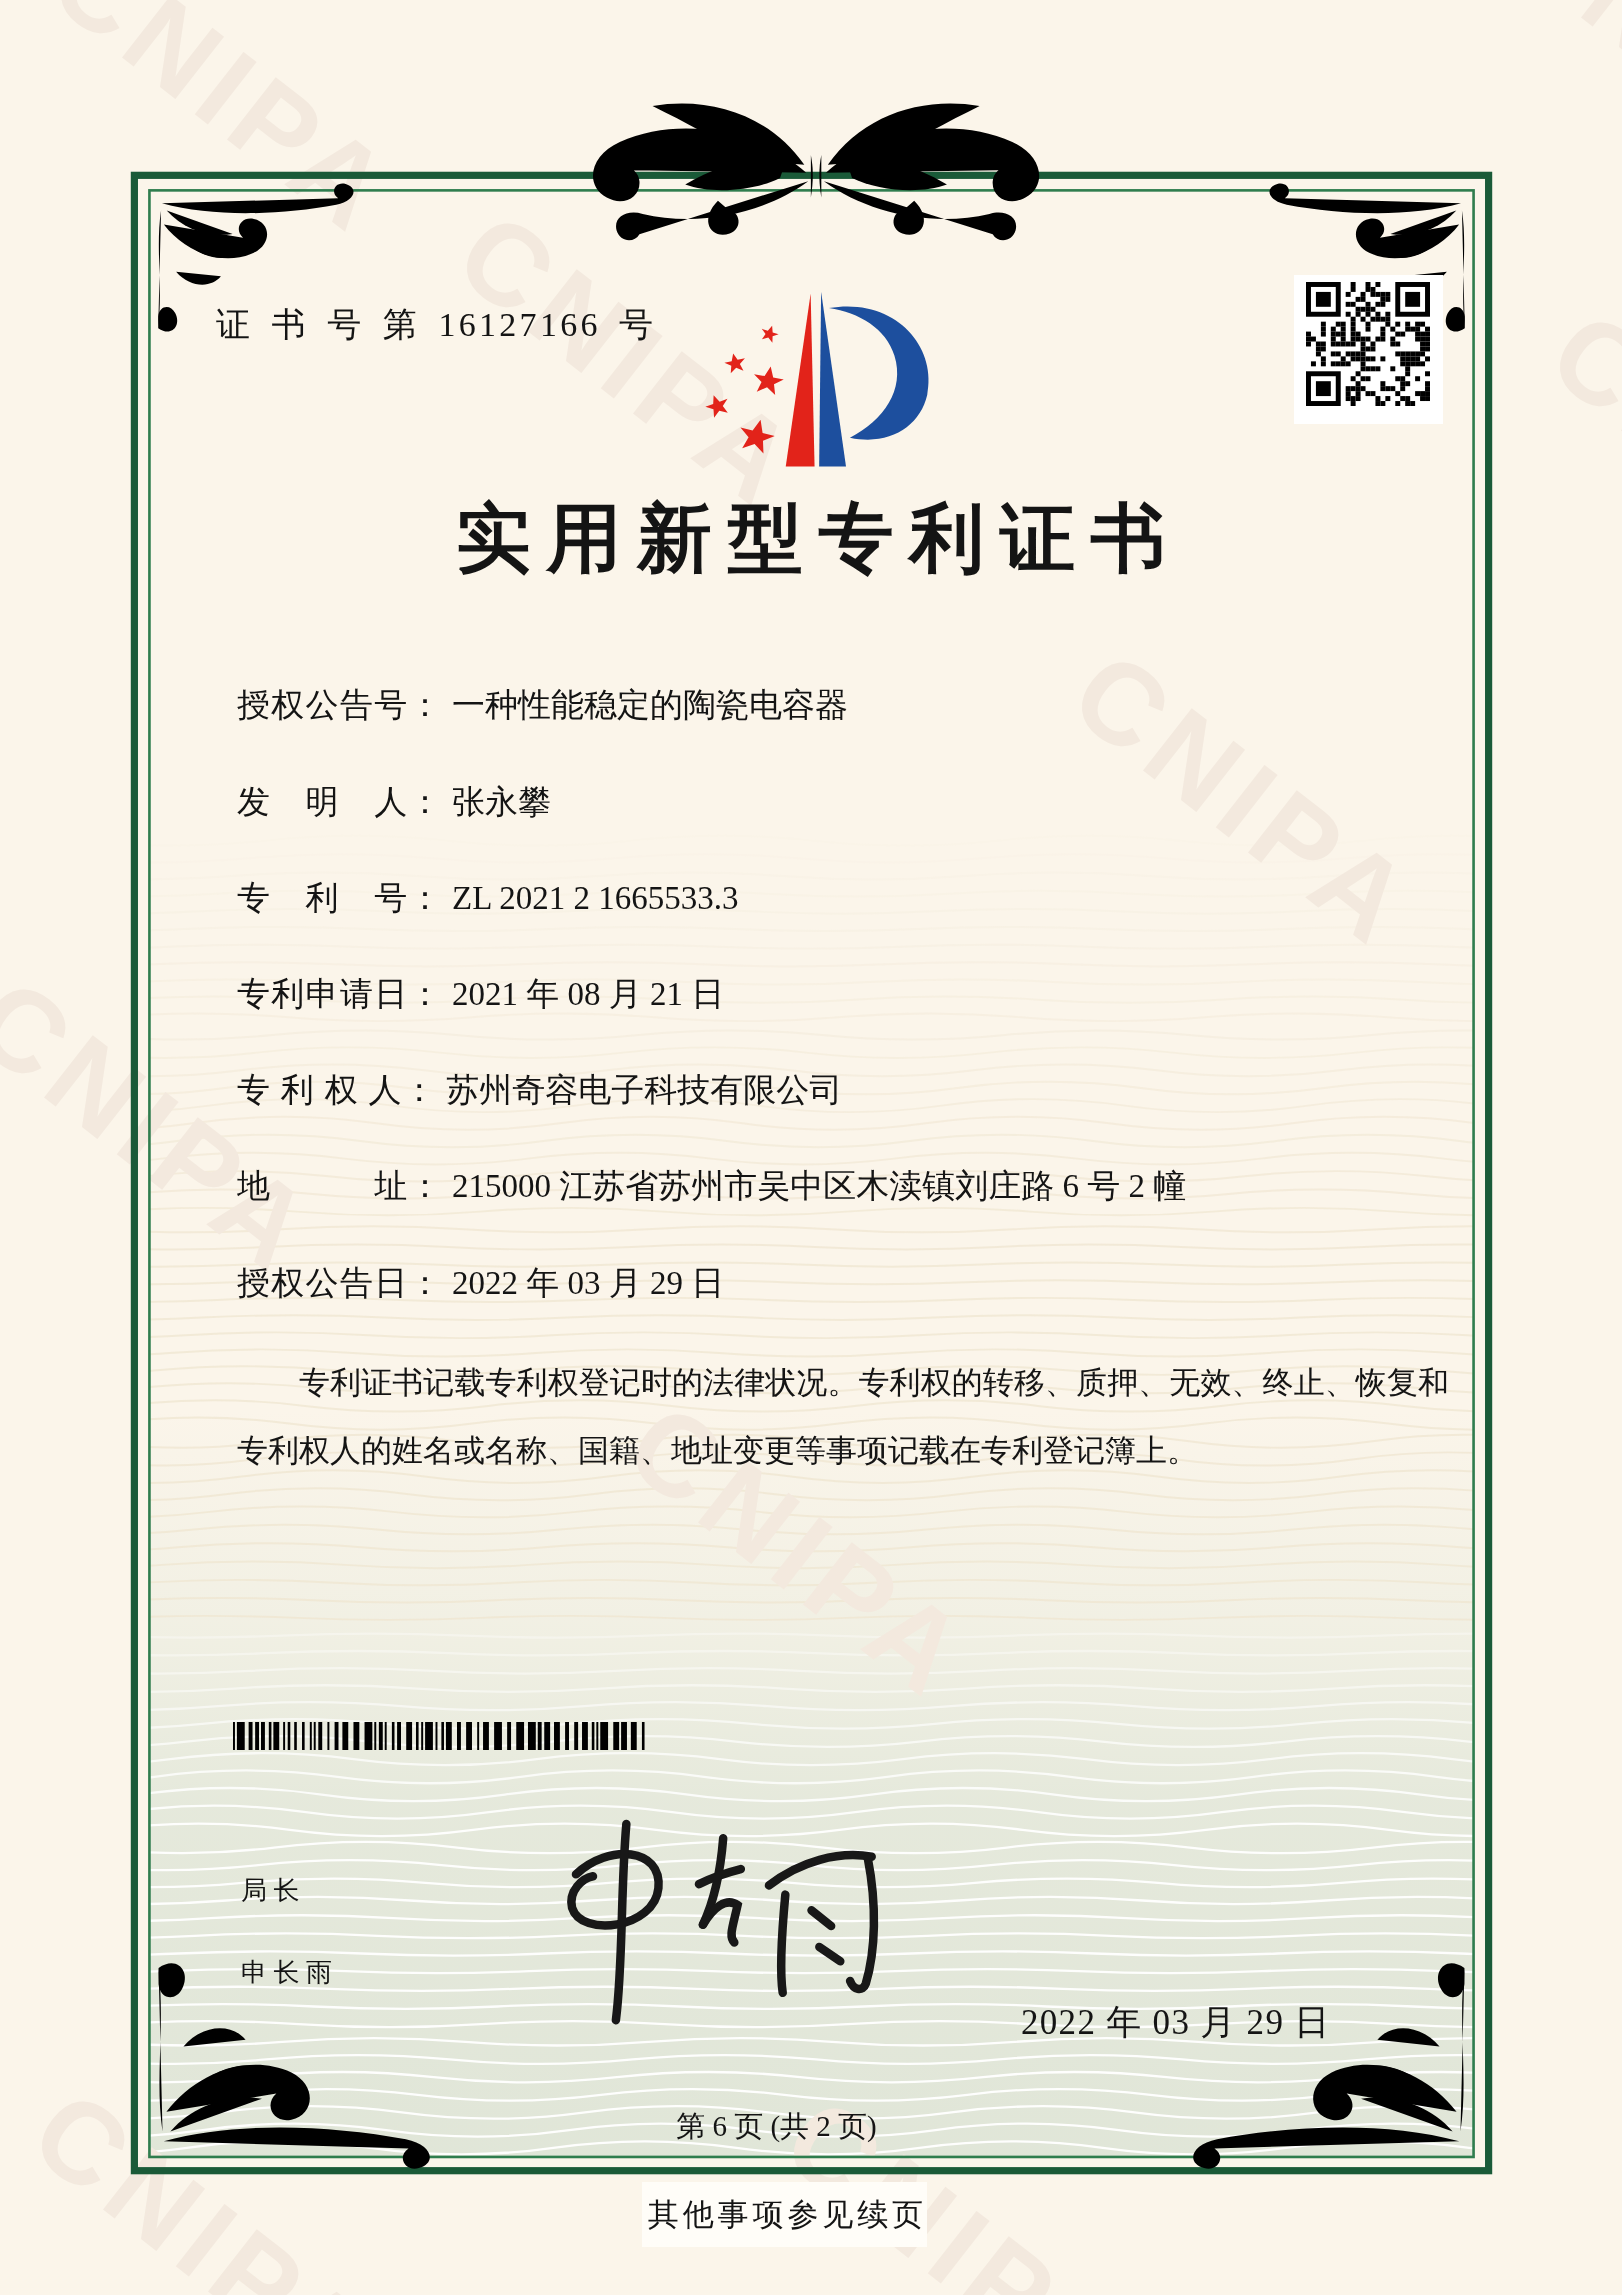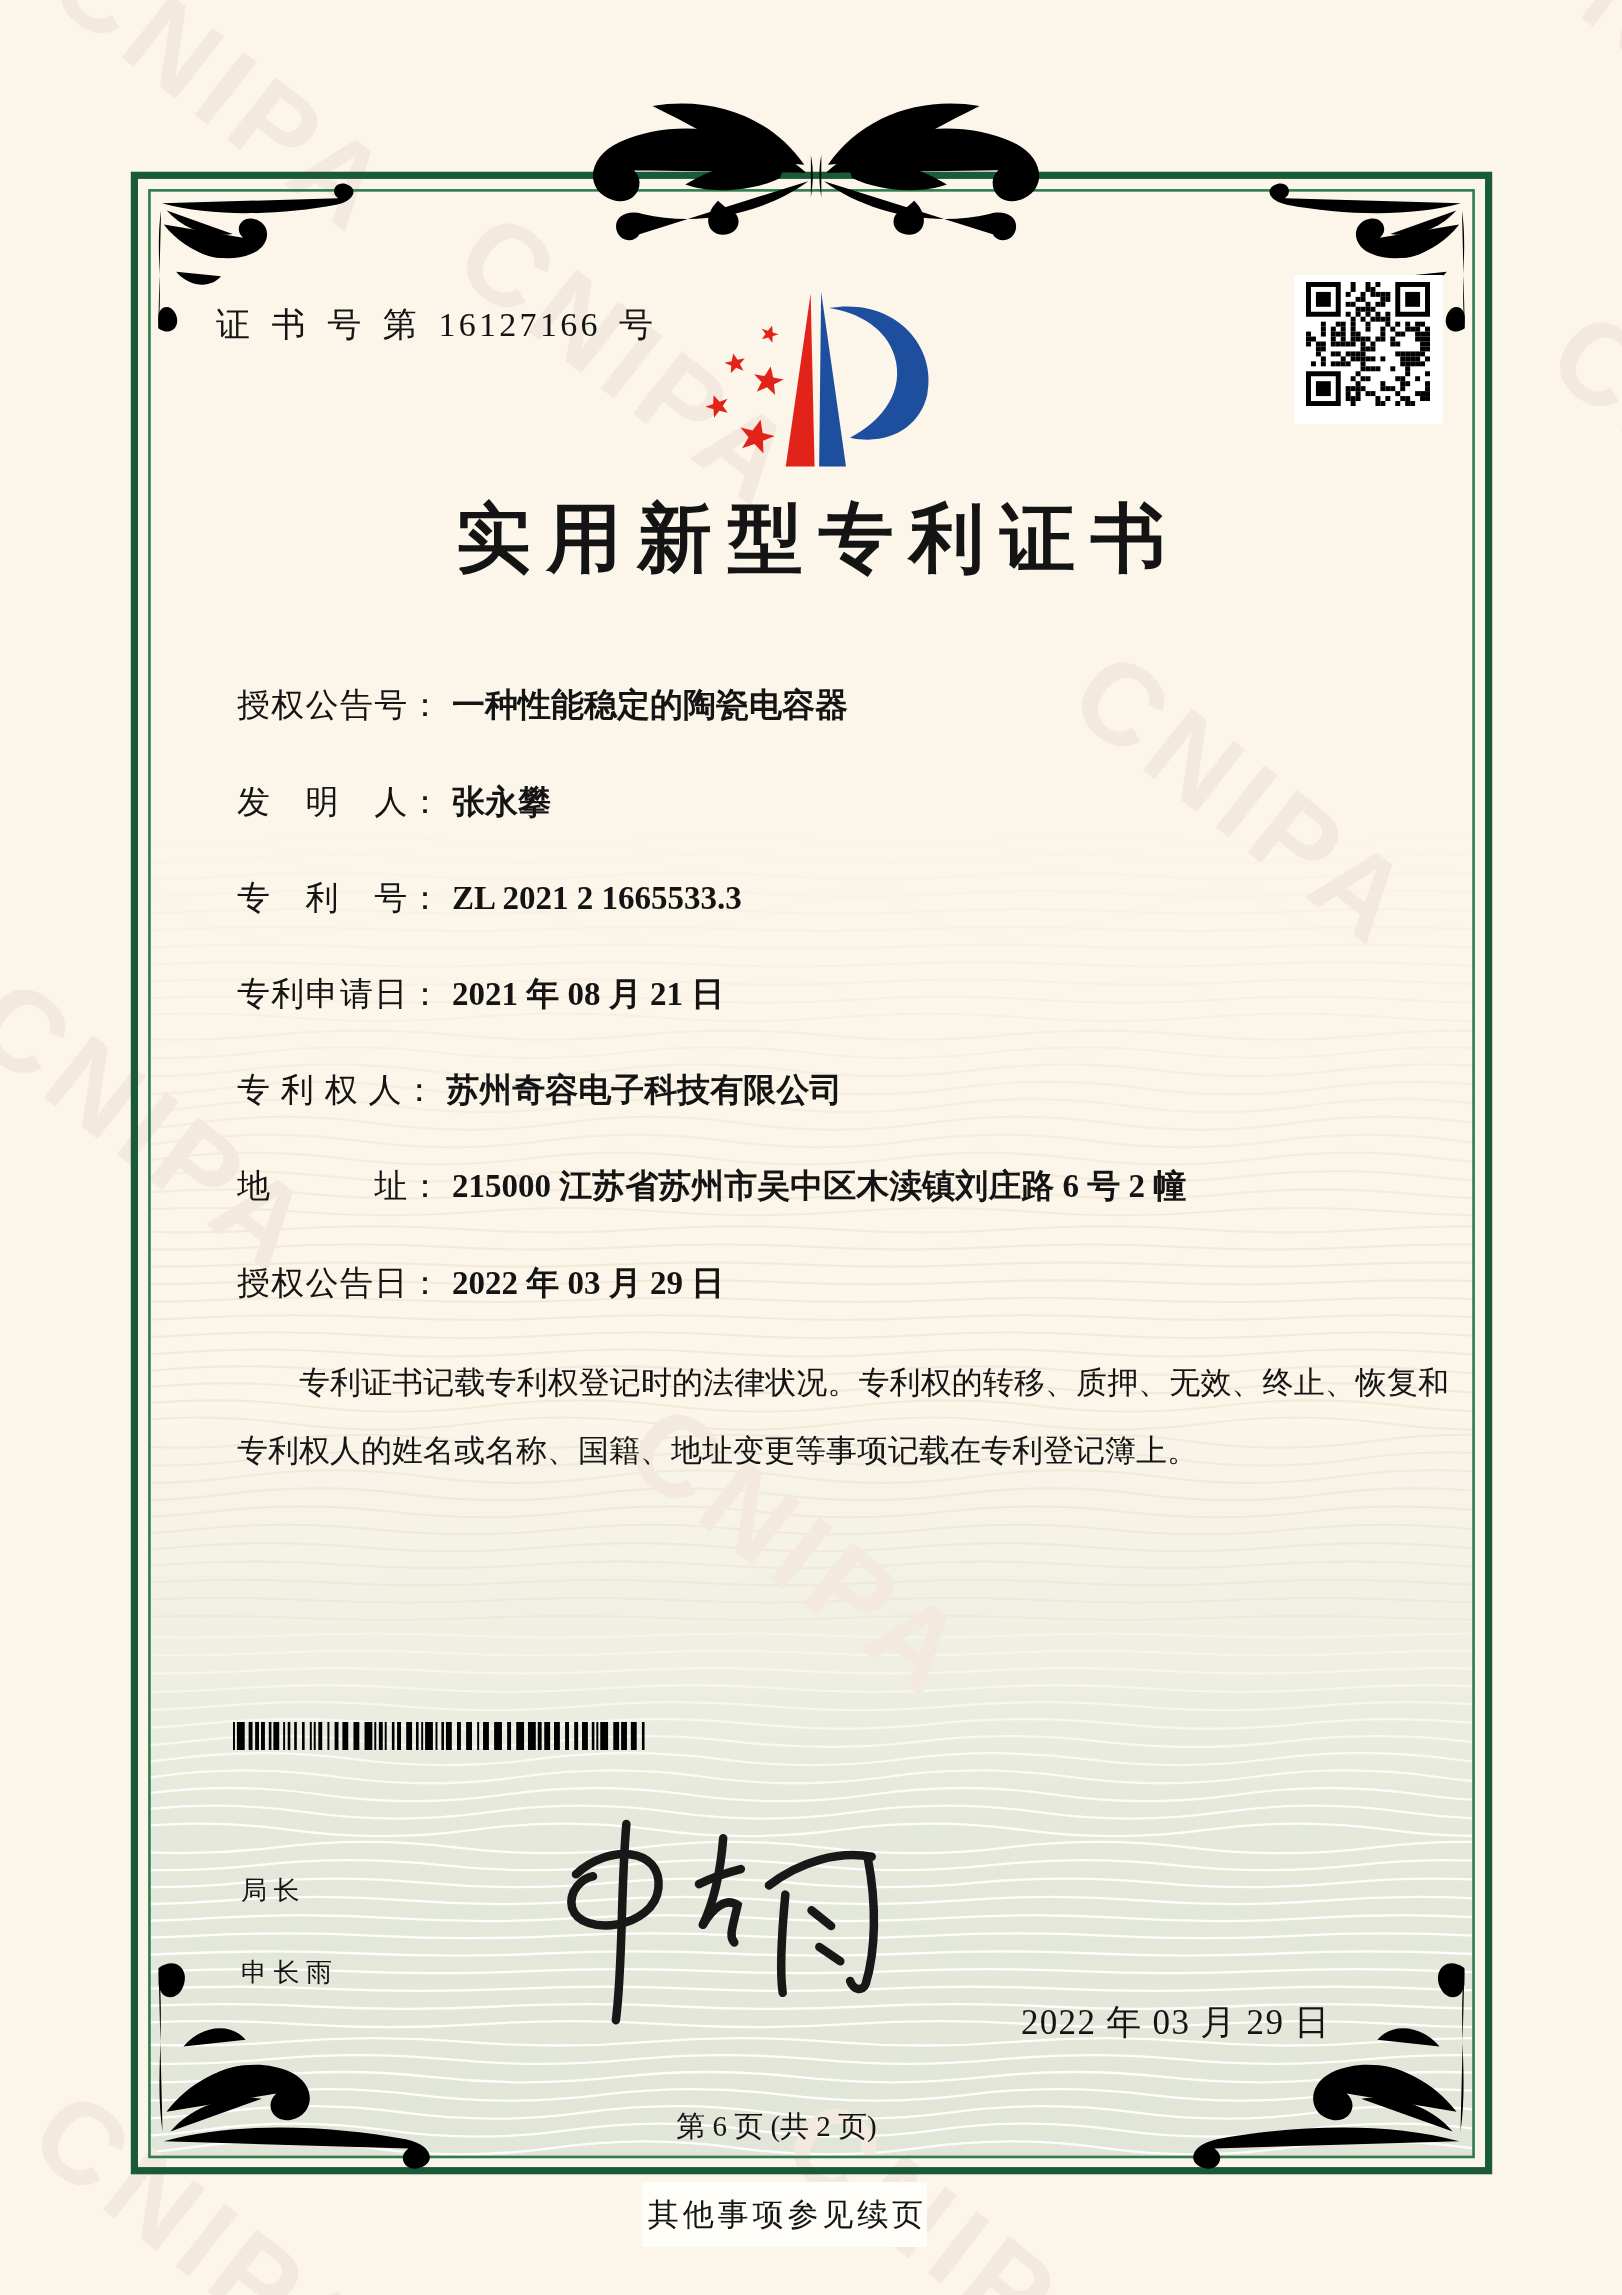--- a/index.html
+++ b/index.html
@@ -39,21 +39,21 @@
   .title{
     left:0;top:489px;width:1637px;
     text-align:center;
     font-size:75px;font-weight:bold;letter-spacing:15.7px;
   }
   .frow{
     position:absolute;left:237px;width:1152px;
     font-size:33px;line-height:43px;white-space:nowrap;
   }
   .flabel{letter-spacing:1.3px;}
-  .fvalue{margin-left:9.2px;font-weight:bold;}
+  .fvalue{margin-left:9.2px;}
   .grant2{position:absolute;left:743px;}
   .paras{
     left:237px;top:1349px;width:1212px;
     font-size:31px;line-height:68px;
     text-align:justify;
   }
   .paras p{text-indent:2em;margin:0;}
   .sig-label{left:241px;font-size:26px;letter-spacing:6.5px;}
   .date-line{left:1021px;top:1999px;font-size:35px;letter-spacing:1.3px;white-space:nowrap;}
   .page-no{left:134px;top:2107px;width:1285px;text-align:center;font-size:29px;}

